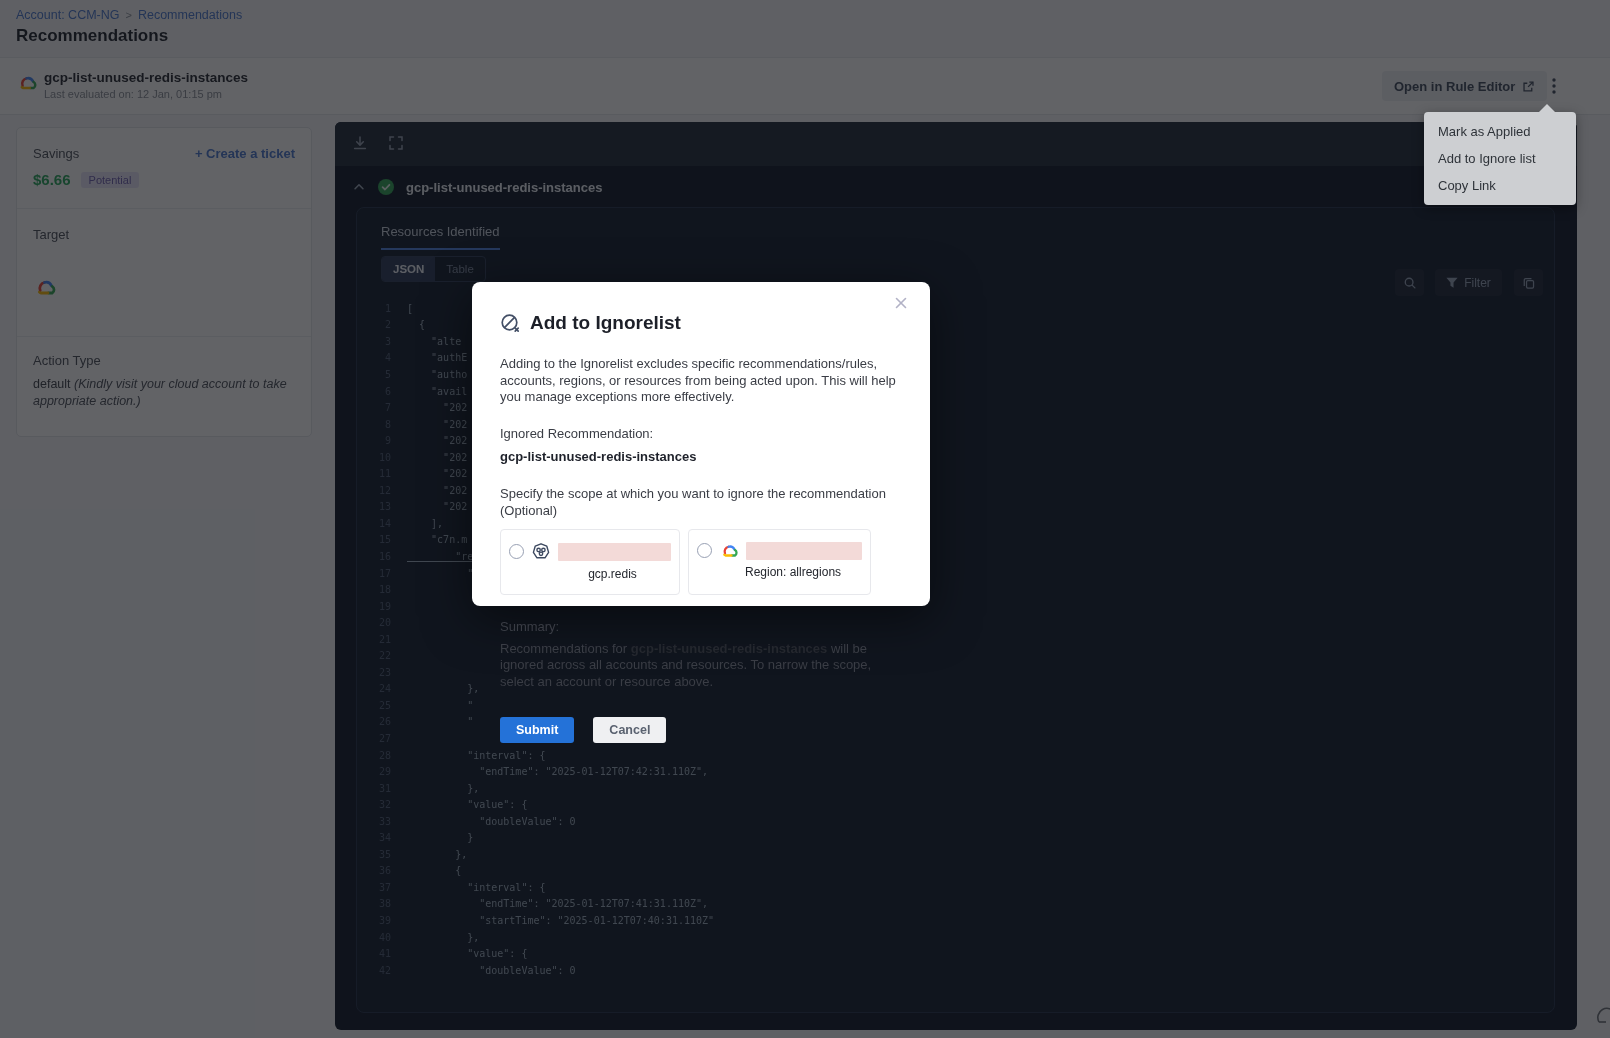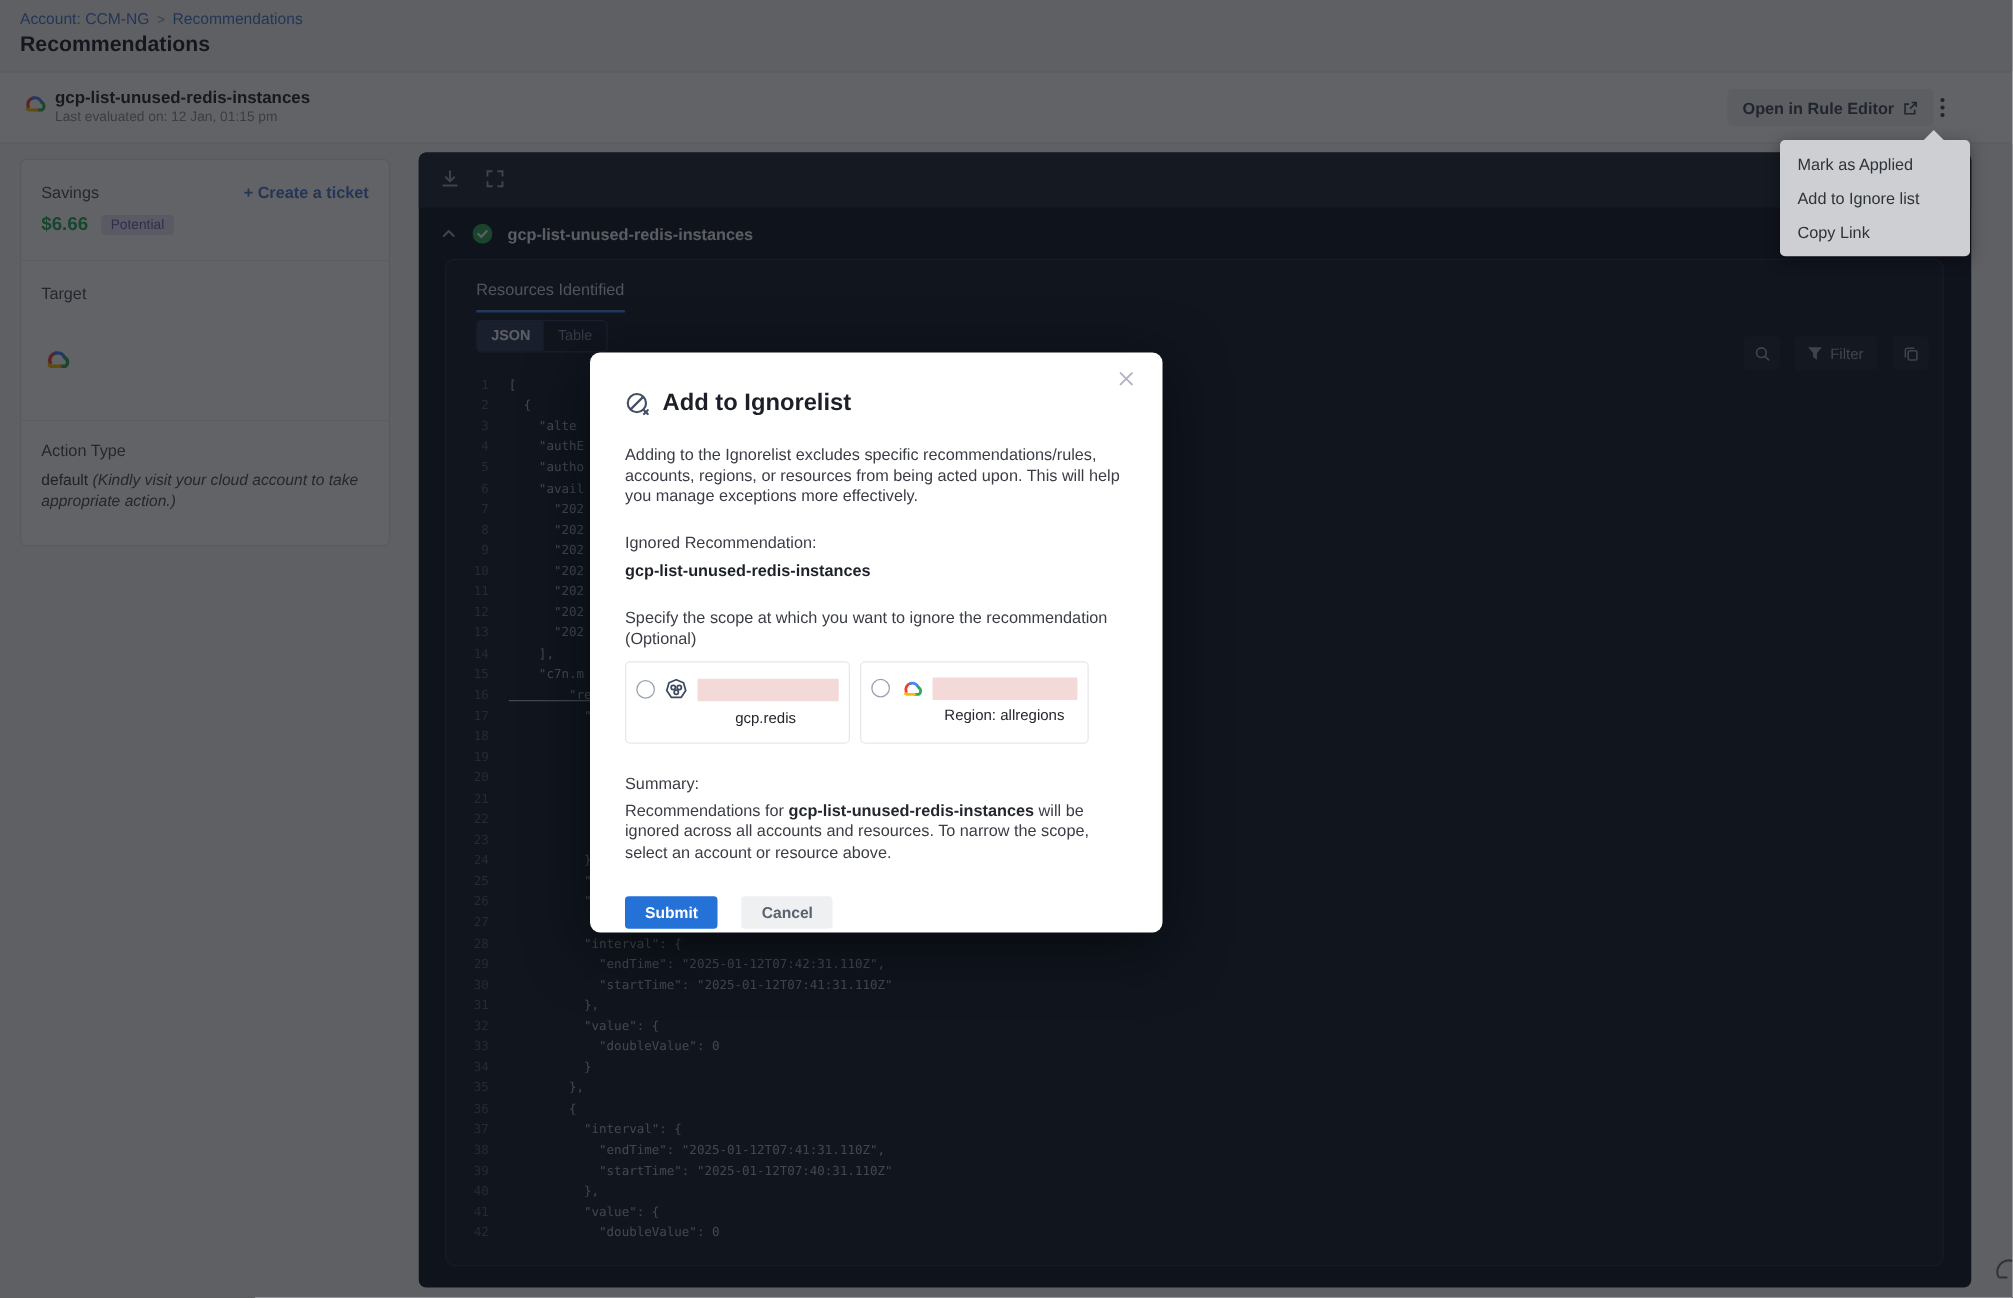--- a/index.html
+++ b/index.html
@@ -62,38 +62,38 @@
   .lt{margin-left:16px;}
   .lt.u{text-decoration:underline;}
 
   
   .overlay{position:absolute;inset:0;background:rgba(16,18,23,0.66);z-index:40;}
 
   .menu{position:absolute;left:1424px;top:112px;width:152px;z-index:50;background:#cdcfd2;border-radius:4px;box-shadow:0 3px 12px rgba(0,0,0,0.35);padding:6px 0;}
   .menu:before{content:"";position:absolute;right:21px;top:-8px;border-left:8px solid transparent;border-right:8px solid transparent;border-bottom:8px solid #cdcfd2;}
   .menu-item{font-size:13px;color:#2e3339;padding:6px 14px;cursor:pointer;}
 
-  .modal{position:absolute;left:472px;top:282px;width:458px;height:464px;z-index:60;background:#ffffff;border-radius:8px;box-shadow:0 12px 48px rgba(0,0,0,0.5);box-sizing:border-box;padding:30px 28px 0 28px;}
+  .modal{position:absolute;left:472px;top:282px;width:458px;height:324px;z-index:60;background:#ffffff;border-radius:8px;box-shadow:0 12px 48px rgba(0,0,0,0.5);box-sizing:border-box;padding:30px 28px 0 28px;}
   .modal-close{position:absolute;right:18px;top:10px;background:none;border:none;cursor:pointer;font-size:15px;color:#b2b2c6;padding:4px;}
   .modal-title-row{display:flex;align-items:center;gap:9px;}
   .modal-title{font-size:19px;font-weight:bold;color:#1c1f28;}
   .modal-desc{margin-top:22px;font-size:13px;color:#3a3d45;line-height:1.28;}
   .ignored-label{margin-top:20px;font-size:13px;color:#3a3d45;}
   .ignored-value{margin-top:8px;font-size:13px;font-weight:bold;color:#1e212a;}
   .scope-label{margin-top:22px;font-size:13px;color:#3a3d45;line-height:1.3;}
   .option-row{margin-top:9px;display:flex;gap:8px;}
   .option-card{border:1px solid #e7e8ec;border-radius:4px;box-sizing:border-box;height:66px;padding:12px 8px 8px 8px;cursor:pointer;}
   .option-card.c1{width:180px;}
   .option-card.c2{width:183px;}
   .oc-top{display:flex;align-items:center;gap:7px;}
   .radio{width:13px;height:13px;border:1.5px solid #98a0b3;border-radius:50%;background:#fff;flex:none;cursor:pointer;}
   .redact{height:18px;background:#f3dad8;border-radius:1px;flex:1;}
   .oc-label{font-size:12px;color:#24272e;margin-top:5px;}
   .c1 .oc-label{margin-left:45px;text-align:center;}
-  .c2 .oc-label{margin-left:48px;text-align:center;}
+  .c2 .oc-label{margin-left:48px;}
   .summary-label{margin-top:24px;font-size:13px;color:#3a3d45;}
   .summary-text{margin-top:7px;font-size:13px;color:#3a3d45;line-height:1.28;}
   .summary-text b{color:#24272e;}
   .modal-actions{margin-top:26px;display:flex;gap:9px;}
   .btn-submit{background:#2472d8;color:#fff;border:none;border-radius:3px;font-size:12.5px;font-weight:bold;padding:6px 16px;cursor:pointer;font-family:inherit;}
   .btn-cancel{background:#eff0f2;color:#5a6270;border:none;border-radius:3px;font-size:12.5px;font-weight:bold;padding:6px 16px;cursor:pointer;font-family:inherit;margin-left:10px;}
 
   .help-widget{position:absolute;left:1596px;top:1004px;width:22px;height:22px;color:#6b6f76;}
   svg{display:block;}
 </style>
@@ -251,21 +251,20 @@
             <div class="code-row"><span class="ln">20</span><span class="lt"></span></div>
             <div class="code-row"><span class="ln">21</span><span class="lt"></span></div>
             <div class="code-row"><span class="ln">22</span><span class="lt"></span></div>
             <div class="code-row"><span class="ln">23</span><span class="lt"></span></div>
             <div class="code-row"><span class="ln">24</span><span class="lt">          },</span></div>
             <div class="code-row"><span class="ln">25</span><span class="lt">          "</span></div>
             <div class="code-row"><span class="ln">26</span><span class="lt">          "</span></div>
             <div class="code-row"><span class="ln">27</span><span class="lt"></span></div>
             <div class="code-row"><span class="ln">28</span><span class="lt">          "interval": {</span></div>
             <div class="code-row"><span class="ln">29</span><span class="lt">            "endTime": "2025-01-12T07:42:31.110Z",</span></div>
-            <div class="code-row"><span class="ln">30</span><span class="lt">            "startTime": "2025-01-12T07:41:31.110Z"</span></div>
             <div class="code-row"><span class="ln">31</span><span class="lt">          },</span></div>
             <div class="code-row"><span class="ln">32</span><span class="lt">          "value": {</span></div>
             <div class="code-row"><span class="ln">33</span><span class="lt">            "doubleValue": 0</span></div>
             <div class="code-row"><span class="ln">34</span><span class="lt">          }</span></div>
             <div class="code-row"><span class="ln">35</span><span class="lt">        },</span></div>
             <div class="code-row"><span class="ln">36</span><span class="lt">        {</span></div>
             <div class="code-row"><span class="ln">37</span><span class="lt">          "interval": {</span></div>
             <div class="code-row"><span class="ln">38</span><span class="lt">            "endTime": "2025-01-12T07:41:31.110Z",</span></div>
             <div class="code-row"><span class="ln">39</span><span class="lt">            "startTime": "2025-01-12T07:40:31.110Z"</span></div>
             <div class="code-row"><span class="ln">40</span><span class="lt">          },</span></div>

